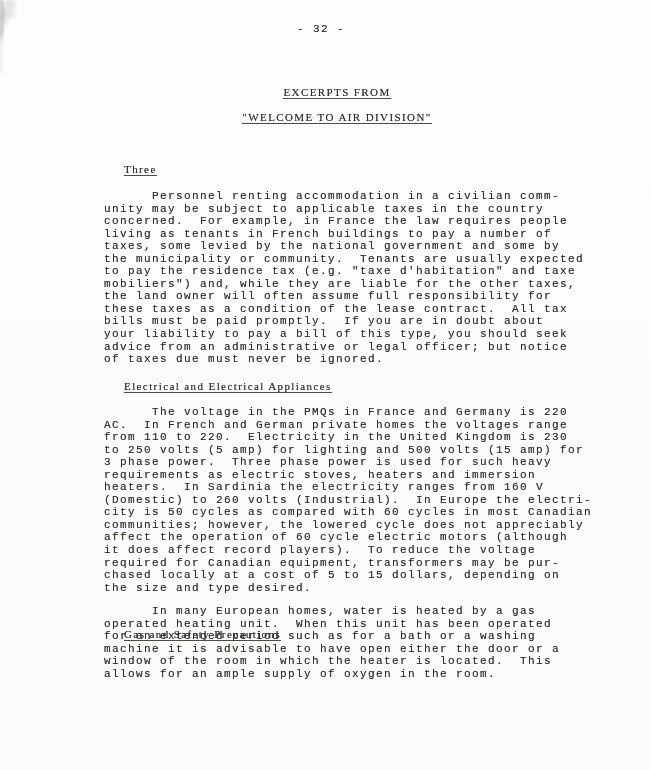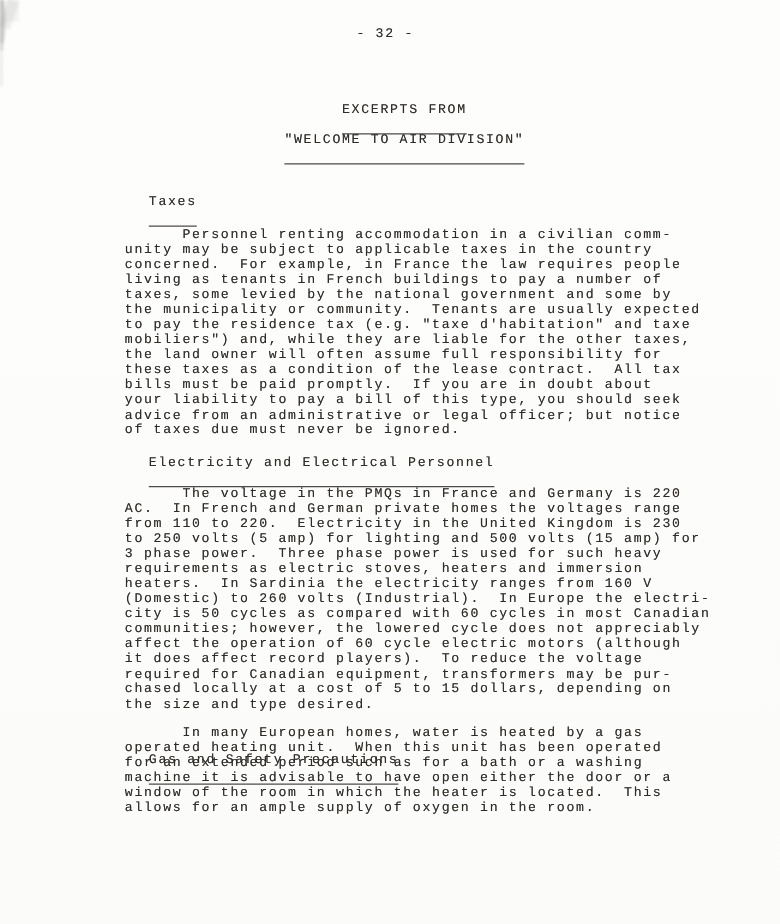--- a/index.html
+++ b/index.html
@@ -33,21 +33,22 @@
     left: 0;
     width: 642px;
     text-align: center;
   }
   .abs-left {
     position: absolute;
     left: 92px;
   }
   .u {
     border-bottom: 1px solid rgba(47,44,40,0.85);
-    padding-bottom: 13px;
+    padding-bottom: 0;
+    font-family: Liberation Serif, serif;
   }
   .para {
     position: absolute;
     left: 92px;
     margin: 12px;
   }
   
   .artifact {
     position: absolute;
     pointer-events: none;
@@ -75,40 +76,40 @@
   <div class="tw centered" style="top:73px">
     <span class="u">EXCERPTS FROM</span>
   </div>
 
   <div class="tw centered" style="top:98px">
     <span class="u">"WELCOME TO AIR DIVISION"</span>
   </div>
 
 
   <div class="tw abs-left" style="top:150px">
-    <span class="u">Taxes</span>
+    <span class="u">Three</span>
   </div>
 
   <div class="tw para" style="top:178px">      Personnel renting accommodation in a civilian comm-
 unity may be subject to applicable taxes in the country
 concerned.  For example, in France the law requires people
 living as tenants in French buildings to pay a number of
 taxes, some levied by the national government and some by
 the municipality or community.  Tenants are usually expected
 to pay the residence tax (e.g. "taxe d'habitation" and taxe
 mobiliers") and, while they are liable for the other taxes,
 the land owner will often assume full responsibility for
 these taxes as a condition of the lease contract.  All tax
 bills must be paid promptly.  If you are in doubt about
 your liability to pay a bill of this type, you should seek
 advice from an administrative or legal officer; but notice
 of taxes due must never be ignored.</div>
 
   <div class="tw abs-left" style="top:367px">
-    <span class="u">Electricity and Electrical Personnel</span>
+    <span class="u">Electrical and Electrical Appliances</span>
   </div>
 
   <div class="tw para" style="top:394px">      The voltage in the PMQs in France and Germany is 220
 AC.  In French and German private homes the voltages range
 from 110 to 220.  Electricity in the United Kingdom is 230
 to 250 volts (5 amp) for lighting and 500 volts (15 amp) for
 3 phase power.  Three phase power is used for such heavy
 requirements as electric stoves, heaters and immersion
 heaters.  In Sardinia the electricity ranges from 160 V
 (Domestic) to 260 volts (Industrial).  In Europe the electri-

